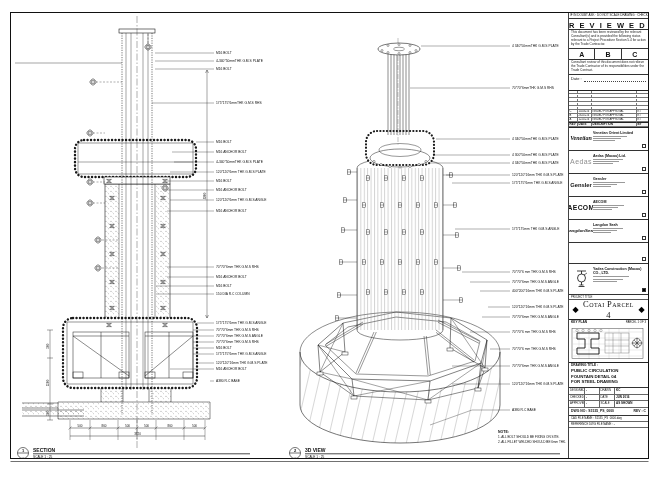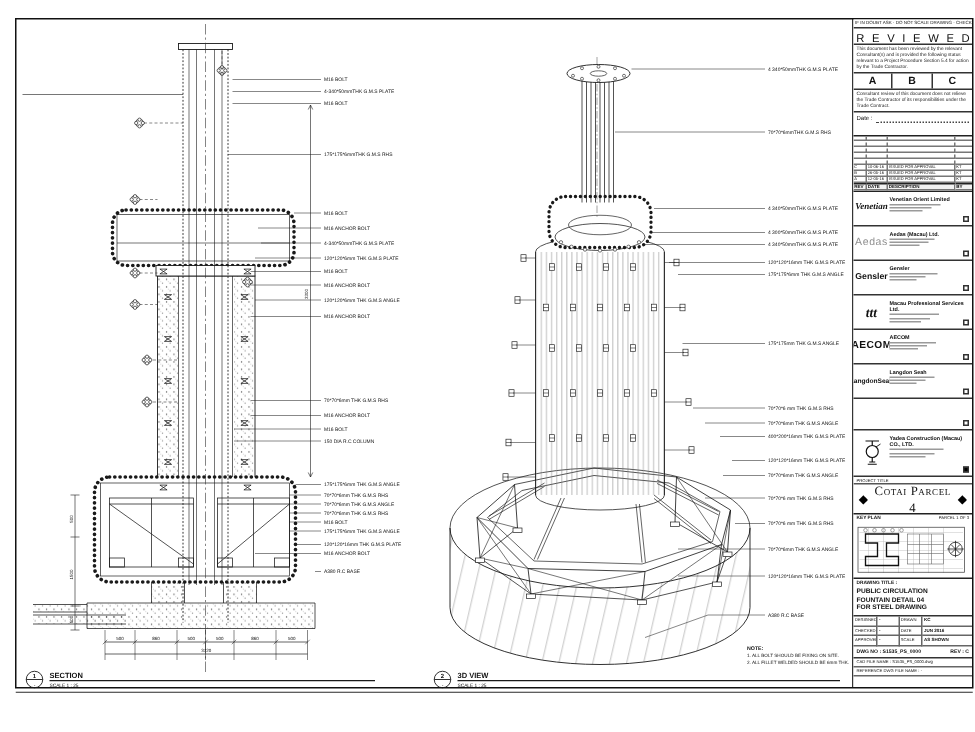--- a/index.html
+++ b/index.html
@@ -6,21 +6,21 @@
   body{width:650px;height:488px;position:relative;overflow:hidden;
        font-family:"Liberation Sans","DejaVu Sans",sans-serif;color:#111;}
   svg text{fill:#111;}
   .page-svg{position:absolute;left:0;top:0;}
   
   .tb{position:absolute;left:569px;top:13px;width:79px;height:445px;background:#fff;
       box-sizing:border-box;font-size:3.2px;line-height:1.2;}
   .tb *{box-sizing:border-box;}
   .sec{border-bottom:1px solid #222;position:relative;overflow:hidden;}
   .stamp-strip{height:6px;font-size:3px;white-space:nowrap;overflow:hidden;border-bottom:0.6px solid #333;padding:1px 1px 0;}
-  .stamp-title{height:11px;font-size:7.5px;font-weight:normal;text-align:right;letter-spacing:1.5px;
+  .stamp-title{height:11px;font-size:7.5px;font-weight:bold;text-align:left;letter-spacing:1.5px;
                border-bottom:0.6px solid #333;padding-top:1.5px;}
   .stamp-para{font-size:3.2px;padding:1px 2px;color:#222;}
   .abc{display:grid;grid-template-columns:1fr 1fr 1fr;height:12px;border-top:0.6px solid #333;border-bottom:0.6px solid #333;}
   .abc div{border-right:0.6px solid #333;font-size:7px;font-weight:bold;text-align:center;padding-top:2px;}
   .abc div:last-child{border-right:none;}
   .date-row{display:flex;font-size:4px;padding:2px 2px 0;border-top:0.6px solid #333;height:9px;}
   .date-line{flex:1;border-bottom:0.7px dotted #444;margin-left:2px;height:5px;}
   
   .rev{display:grid;grid-template-columns:9px 14px 45px 11px;}
   .rev div{border-right:0.4px solid #777;border-bottom:0.4px solid #777;height:3.4px;font-size:2.7px;
@@ -478,30 +478,20 @@
     <div class="lg lg-gensler">Gensler</div>
     <div class="inf">
         <div class="nm">Gensler</div>
       <div class="mb" style="width:32px"></div>
         <div class="mb" style="width:24px"></div>
         <div class="mb" style="width:18px"></div>
       </div>
     <span class="cb"></span>
   </div>
   <div class="con">
-    <div class="lg lg-ttt">ttt</div>
-    <div class="inf">
-        <div class="nm">Macau Professional Services Ltd.</div>
-      <div class="mb" style="width:33px"></div>
-        <div class="mb" style="width:27px"></div>
-        <div class="mb" style="width:21px"></div>
-      </div>
-    <span class="cb"></span>
-  </div>
-  <div class="con">
     <div class="lg lg-aecom">AECOM</div>
     <div class="inf">
         <div class="nm">AECOM</div>
       <div class="mb" style="width:31px"></div>
         <div class="mb" style="width:25px"></div>
         <div class="mb" style="width:19px"></div>
       </div>
     <span class="cb"></span>
   </div>
   <div class="con">

